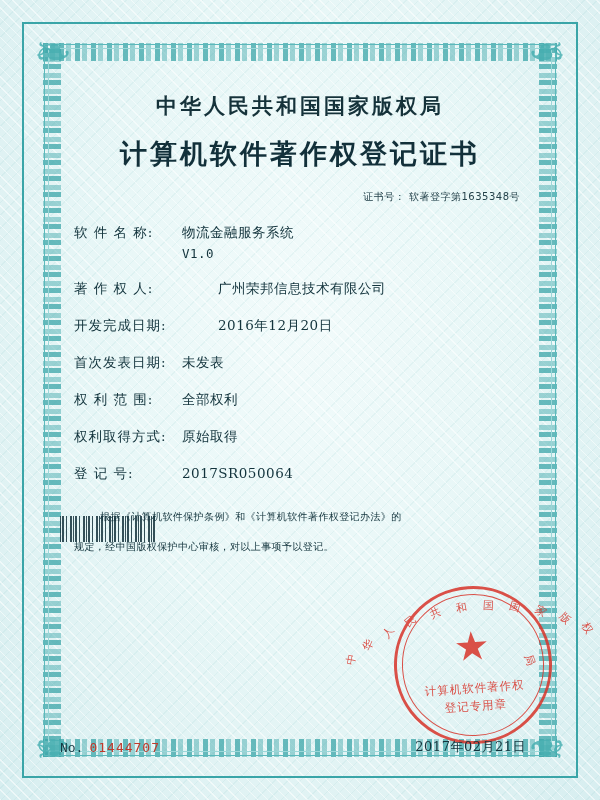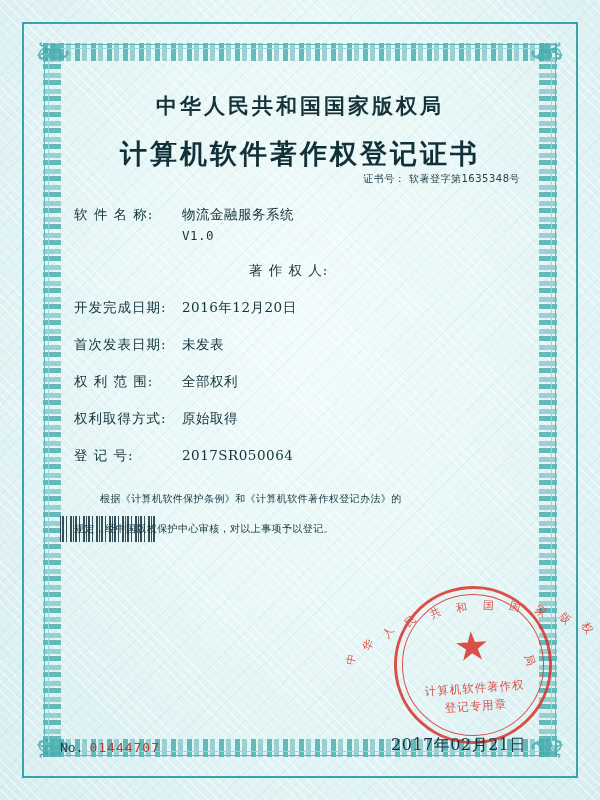--- a/index.html
+++ b/index.html
@@ -103,59 +103,59 @@
   .title-sub {
     font-family: "DejaVu Serif", serif;
     font-size: 27px;
     letter-spacing: 3px;
     color: #12303a;
     font-weight: bold;
     margin-top: 16px;
   }
 
   .cert-no {
+    margin-top: 18px;
     text-align: right;
     padding-right: 22px;
     font-size: 10px;
     color: #23414a;
     letter-spacing: 0.5px;
     font-family: "DejaVu Sans", sans-serif;
   }
 
   .fields {
     margin-top: 20px;
     padding-left: 16px;
     padding-right: 10px;
   }
   .field-row {
     display: flex;
     align-items: flex-start;
     margin-bottom: 19px;
     font-size: 13.5px;
     color: #12333c;
     font-family: "DejaVu Serif", serif;
-    justify-content: center;
   }
   .field-label {
     width: 108px;
     flex: 0 0 108px;
     letter-spacing: 1px;
     white-space: nowrap;
   }
   .field-value {
     flex: 1 1 auto;
     letter-spacing: 0.5px;
   }
   .field-value .sub-line {
     display: block;
     margin-top: 4px;
     font-family: "DejaVu Sans Mono", monospace;
     font-size: 12.5px;
   }
-  .field-row.gap-top { margin-top: 10px; }
+  .field-row.gap-top { margin-top: 10px; gap: 36px; }
 
   .statement {
     margin-top: 16px;
     padding-left: 16px;
     padding-right: 14px;
     font-size: 10px;
     line-height: 30px;
     color: #12333c;
     font-family: "DejaVu Serif", serif;
     letter-spacing: 0.4px;
@@ -243,21 +243,21 @@
     font-family: "DejaVu Sans Mono", monospace;
     color: #c0392b;
     letter-spacing: 1px;
     margin-left: 6px;
     text-align: center;
   }
   .footer-date {
     position: absolute;
     right: 74px;
     bottom: 44px;
-    font-size: 16px;
+    font-size: 13px;
     color: #14333c;
     font-family: "DejaVu Serif", serif;
     letter-spacing: 0.5px;
   }
 </style>
 </head>
 <body>
 
 <div class="certificate">
   <div class="guilloche"></div>
@@ -286,20 +286,21 @@
       <div class="field-row">
         <div class="field-label">软 件 名 称:</div>
         <div class="field-value">
           <span>物流金融服务系统</span>
           <span class="sub-line">V1.0</span>
         </div>
       </div>
 
       <div class="field-row gap-top">
         <div class="field-label">著 作 权 人:</div>
+        <div class="field-value">广州荣邦信息技术有限公司</div>
       </div>
 
       <div class="field-row gap-top">
         <div class="field-label">开发完成日期:</div>
         <div class="field-value">2016年12月20日</div>
       </div>
 
       <div class="field-row">
         <div class="field-label">首次发表日期:</div>
         <div class="field-value">未发表</div>

